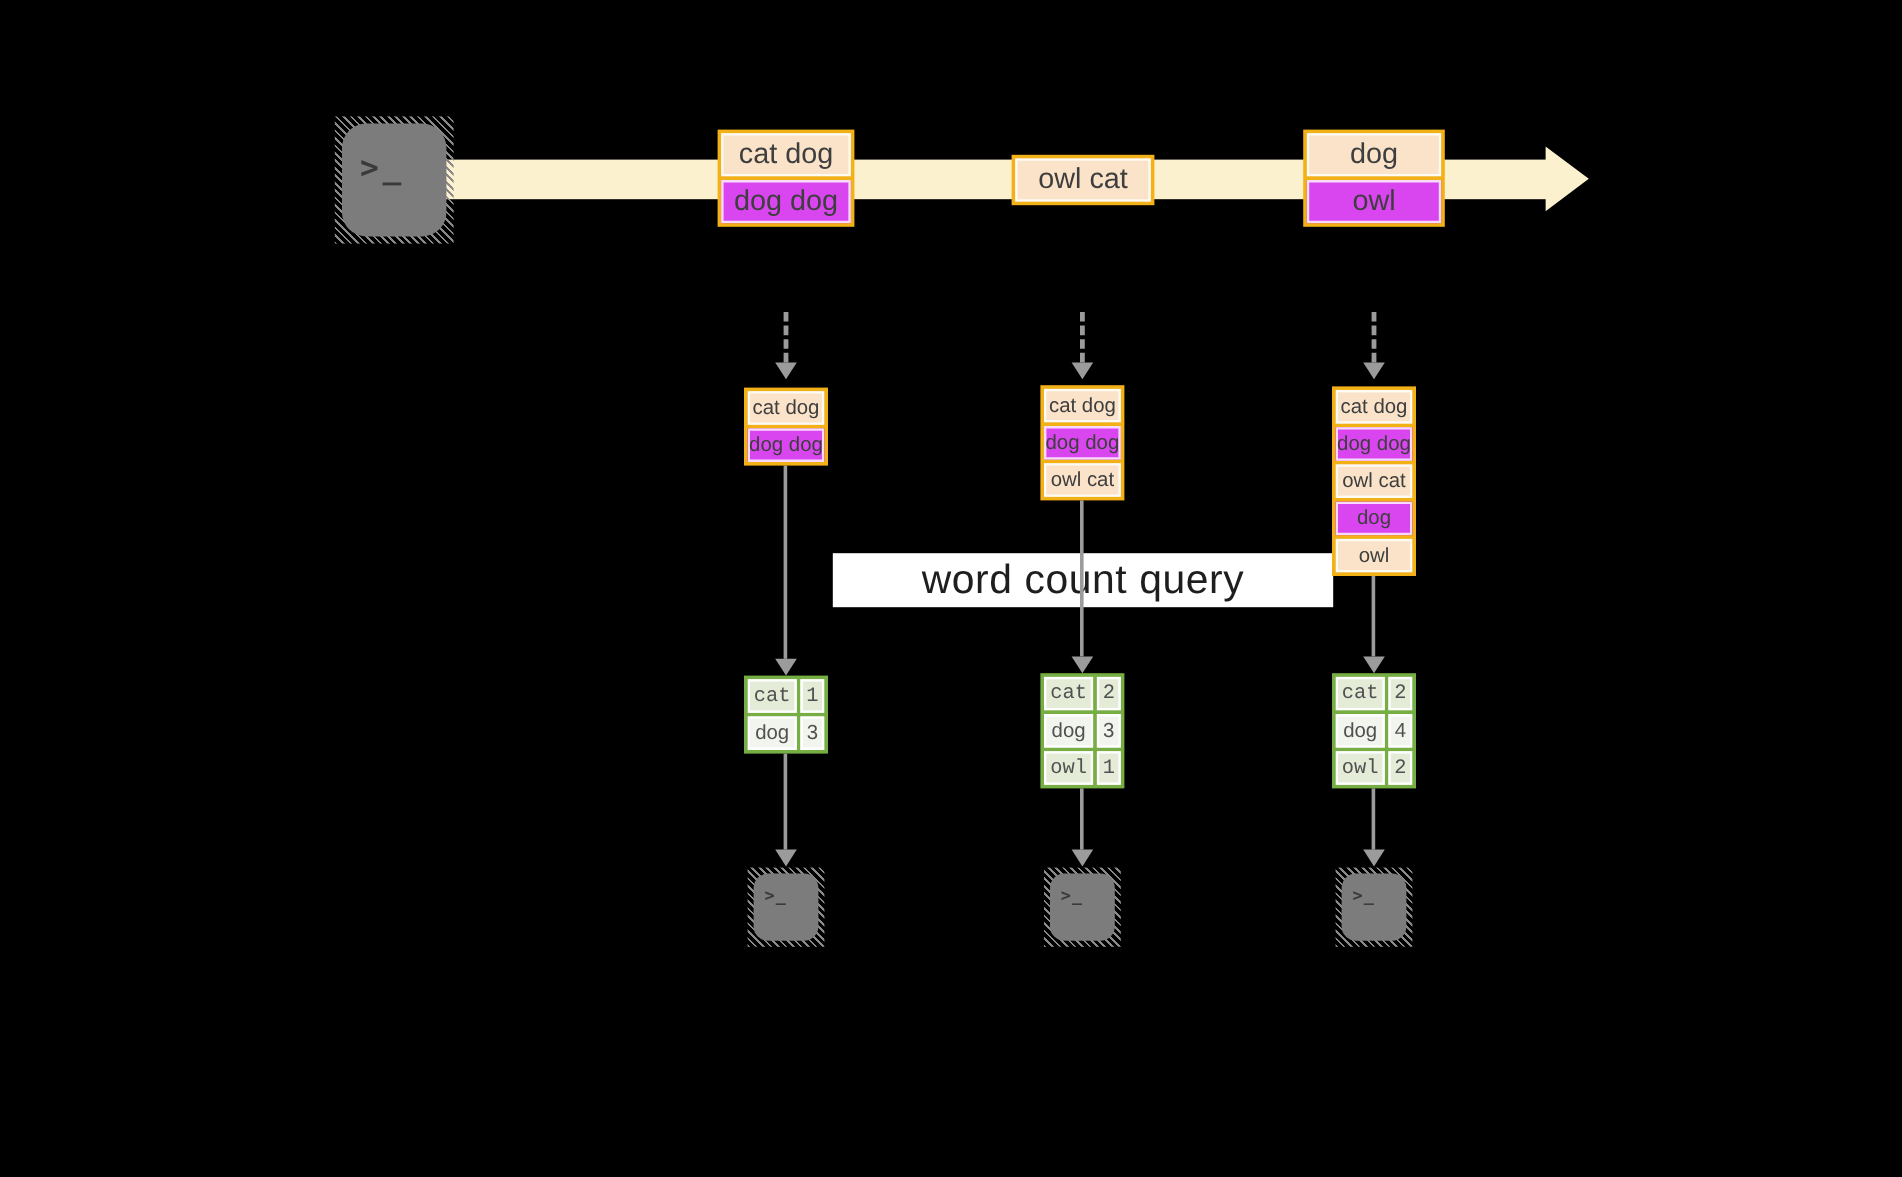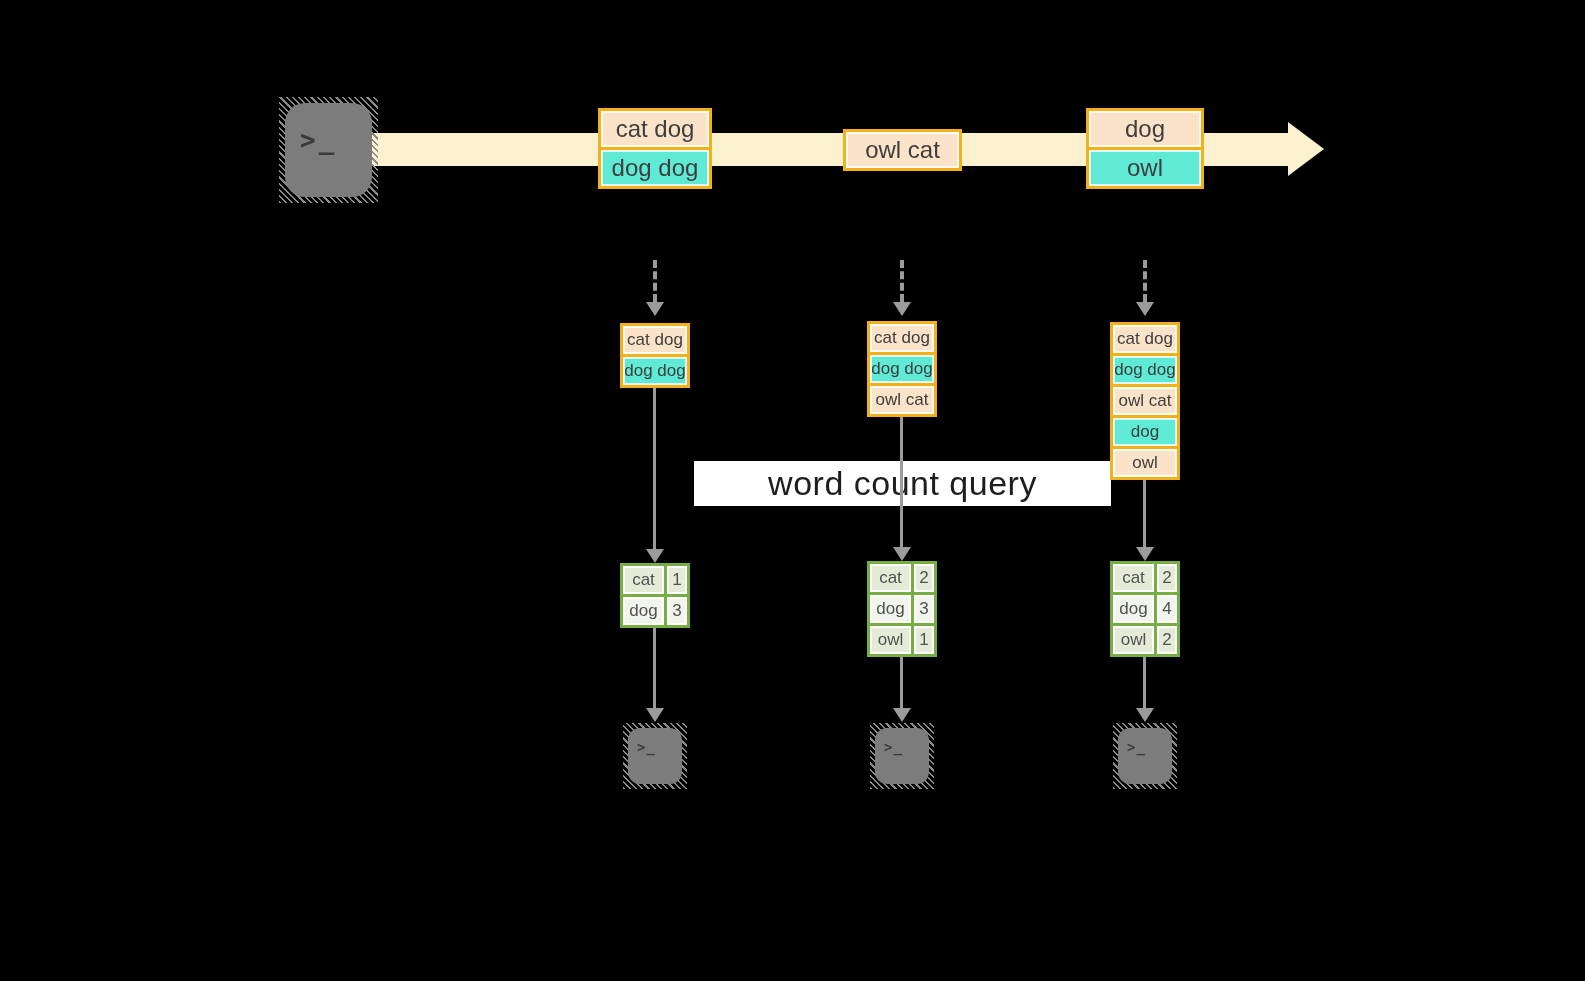--- a/index.html
+++ b/index.html
@@ -24,28 +24,28 @@
   .term-src .term-glyph{padding:22px 0 0 15px;font-size:26px;letter-spacing:3px;}
   .term-sink .term-glyph{padding:11px 0 0 9px;font-size:14px;letter-spacing:1px;}
 
   
   .obox{position:absolute;background:#F2B117;padding:3px;display:grid;row-gap:3px;z-index:3;}
   .orow{display:flex;align-items:center;justify-content:center;color:#3e3e3e;
         box-shadow:inset 0 0 0 2px rgba(255,255,255,.8);}
   .batch .orow{height:36px;font-size:24px;}
   .window .orow{height:28px;font-size:17px;}
   .fill-a{background:#FAE3C8;}
-  .fill-b{background:#5eead4;}
+  .fill-b{background:#d946ef;}
 
   
   .gtable{position:absolute;background:#76AE44;padding:3px;display:grid;
           grid-template-columns:41px 20px;gap:3px;z-index:2;}
   .gcell{display:flex;align-items:center;justify-content:center;height:28px;
          font-size:17px;color:#515151;box-shadow:inset 0 0 0 2px #fff;}
-  .tint{background:#E4ECD8;}
+  .tint{background:#E4ECD8;font-family:Liberation Mono, monospace;}
   .lite{background:#F2F5EE;}
 
   
   .dashline{position:absolute;width:0;border-left:4px dashed #9B9B9B;top:260px;height:42px;z-index:2;}
   .dashline::after{content:"";position:absolute;top:100%;left:-11px;width:0;height:0;
                    border-left:9px solid transparent;border-right:9px solid transparent;
                    border-top:14px solid #9B9B9B;}
   .sline{position:absolute;width:3px;background:#9B9B9B;z-index:2;}
   .sline::after{content:"";position:absolute;top:100%;left:-7px;width:0;height:0;
                 border-left:9px solid transparent;border-right:9px solid transparent;

